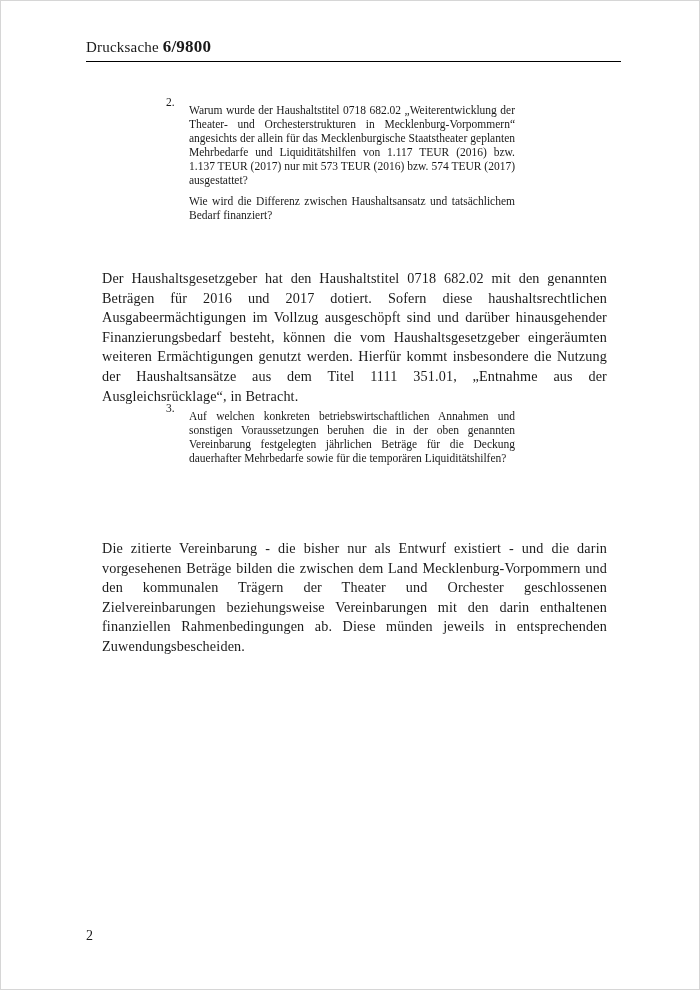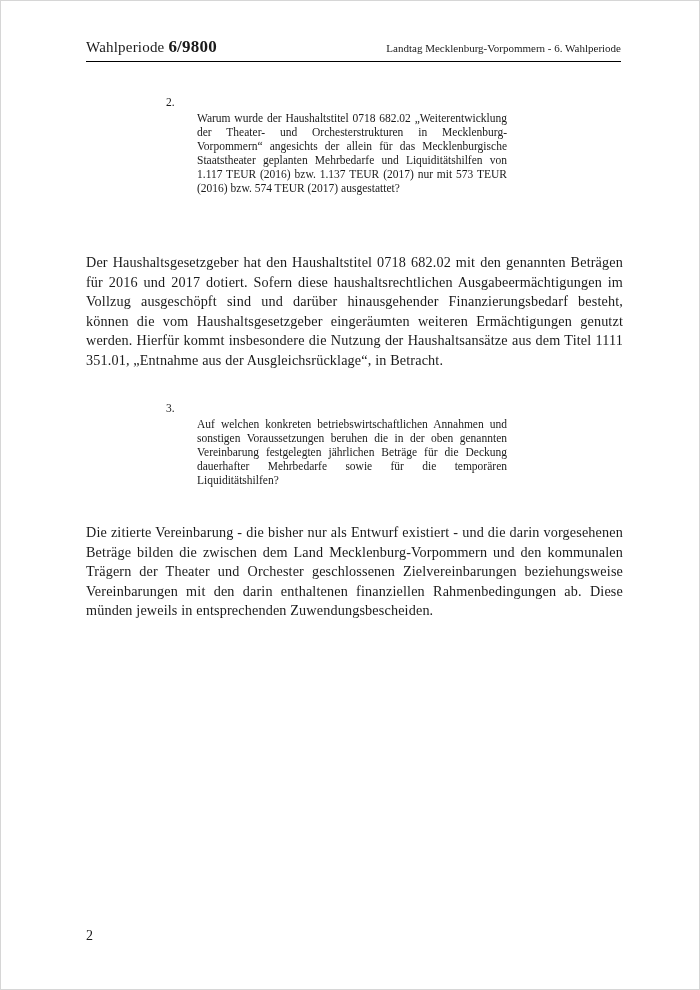--- a/index.html
+++ b/index.html
@@ -58,63 +58,63 @@
     line-height: 13.9px;
     display: flex;
   }
   .question-number {
     flex: 0 0 15px;
   }
   .question-texts {
     flex: 1 1 auto;
   }
   .question-texts p {
-    margin: 16px;
+    margin: 8px;
     text-align: justify;
   }
   .answer {
     position: absolute;
     left: 85px;
     width: 537px;
     font-size: 14.2px;
     line-height: 19.6px;
     text-align: justify;
     letter-spacing: 0.15px;
   }
-  .answer p { margin: 0; }
+  .answer p { margin: 16px; }
   .q2 { top: 95px; }
   .a2 { top: 252px; }
   .q3 { top: 401px; }
   .a3 { top: 522px; }
   .page-number {
     position: absolute;
     left: 85px;
     top: 927px;
     font-size: 14px;
   }
 </style>
 </head>
 <body>
 
 <div class="page">
 
   <div class="header">
     <div class="header-left">
-      <span>Wahlperiode</span>
+      <span>Drucksache</span>
       <span class="doc-number">6/9800</span>
     </div>
-    <div class="header-right">Landtag Mecklenburg-Vorpommern - 6. Wahlperiode</div>
   </div>
 
   <hr class="header-rule">
 
   <div class="question-block q2">
     <div class="question-number">2.</div>
     <div class="question-texts">
       <p>Warum wurde der Haushaltstitel 0718 682.02 „Weiterentwicklung der Theater- und Orchesterstrukturen in Mecklenburg-Vorpommern“ angesichts der allein für das Mecklenburgische Staatstheater geplanten Mehrbedarfe und Liquiditätshilfen von 1.117 TEUR (2016) bzw. 1.137 TEUR (2017) nur mit 573 TEUR (2016) bzw. 574 TEUR (2017) ausgestattet?</p>
+      <p>Wie wird die Differenz zwischen Haushaltsansatz und tatsächlichem Bedarf finanziert?</p>
     </div>
   </div>
 
   <div class="answer a2">
     <p>Der Haushaltsgesetzgeber hat den Haushaltstitel 0718 682.02  mit den genannten Beträgen für 2016 und 2017 dotiert. Sofern diese haushaltsrechtlichen Ausgabeermächtigungen im Vollzug ausgeschöpft sind und darüber hinausgehender Finanzierungsbedarf besteht, können die vom Haushaltsgesetzgeber eingeräumten weiteren Ermächtigungen genutzt werden. Hierfür kommt insbesondere die Nutzung der Haushaltsansätze aus dem Titel 1111 351.01, „Entnahme aus der Ausgleichsrücklage“, in Betracht.</p>
   </div>
 
   <div class="question-block q3">
     <div class="question-number">3.</div>
     <div class="question-texts">

